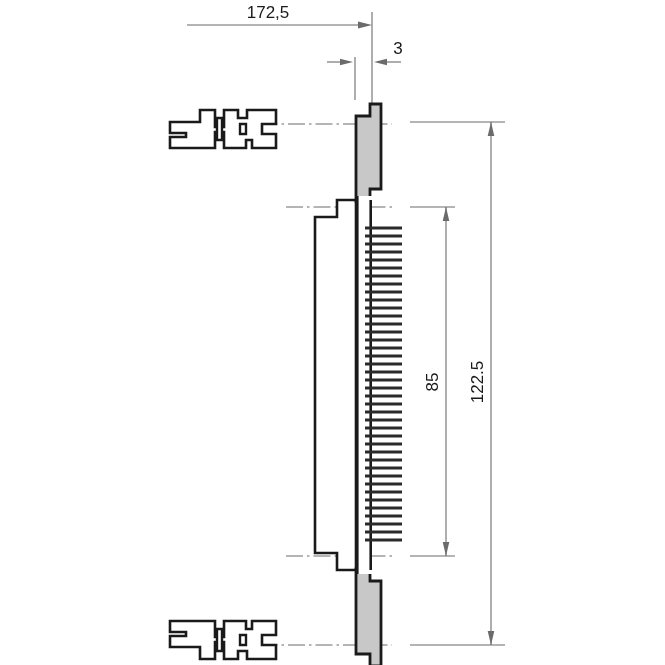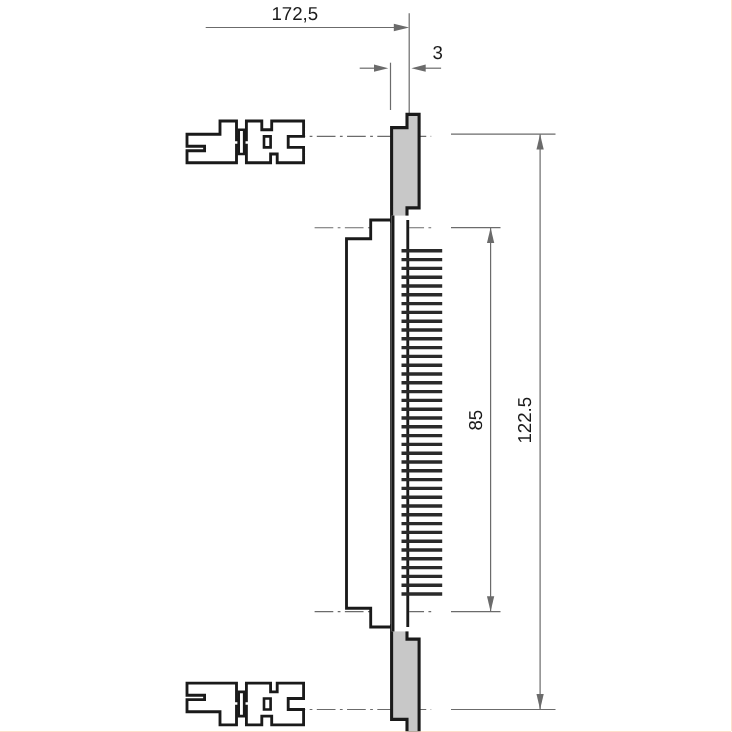--- a/index.html
+++ b/index.html
@@ -1,19 +1,19 @@
 <!DOCTYPE html>
 <html><head>
 <meta charset="utf-8">
 <title>Technical Drawing</title>
 <style>
   html,body{margin:0;padding:0;background:#ffffff;}
   body{width:665px;height:665px;overflow:hidden;
        font-family:"Liberation Sans",sans-serif;}
-  #stage{position:relative;width:665px;height:665px;background:#f97316;}
+  #stage{position:relative;width:665px;height:665px;background:#ec4899;}
   svg{display:block;}
   .dimtext{font-family:"Liberation Sans",sans-serif;font-size:17px;fill:#1a1a1a;}
 </style>
 </head>
 <body>
 
 <div id="stage">
 <svg width="665" height="665" viewBox="0 0 665 665">
 
   <rect x="0" y="0" width="665" height="665" fill="#ffffff"></rect>

